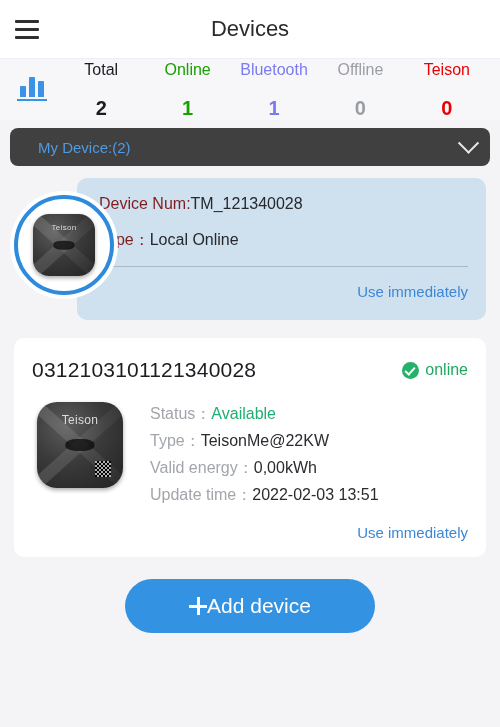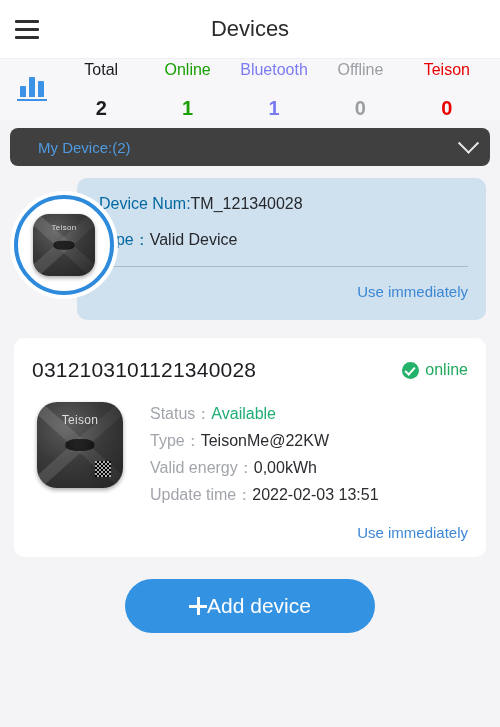--- a/index.html
+++ b/index.html
@@ -163,21 +163,21 @@
     background:
       repeating-linear-gradient(0deg,#d8d8d8 0 2px,#2a2a2a 2px 4px),
       repeating-linear-gradient(90deg,#d8d8d8 0 2px,#2a2a2a 2px 4px);
     background-blend-mode: difference;
     z-index: 3;
     display: none;
   }
   .charger.small .qr { display: block; }
 
   .row { font-size: 16px; line-height: 20px; margin-bottom: 16px; }
-  .row .k { color: #0369a1; }
+  .row .k { color: #7f1d1d; }
   .row .v { color: #26282c; }
   .divider { height: 1px; background: #a9b9c7; margin: 2px 0 0 0; }
   .use-now {
     text-align: right;
     color: #3d87d6;
     font-size: 15px;
     margin-top: 16px;
     cursor: pointer;
   }
 
@@ -284,21 +284,21 @@
   <div class="dropdown-label">My Device:(2)</div>
   <div class="chev"></div>
 </div>
 
 <div class="local-wrap">
   <div class="local-card">
     <div class="row">
       <span class="k">Device Num:</span><span class="v">TM_121340028</span>
     </div>
     <div class="row">
-      <span class="k">Type：</span><span class="v">Valid Device</span>
+      <span class="k">Type：</span><span class="v">Local Online</span>
     </div>
     <div class="divider"></div>
     <div class="use-now">Use immediately</div>
   </div>
 
   <div class="avatar">
     <div class="charger">
       <div class="x1"></div>
       <div class="x2"></div>
       <div class="logo">Teison</div>

